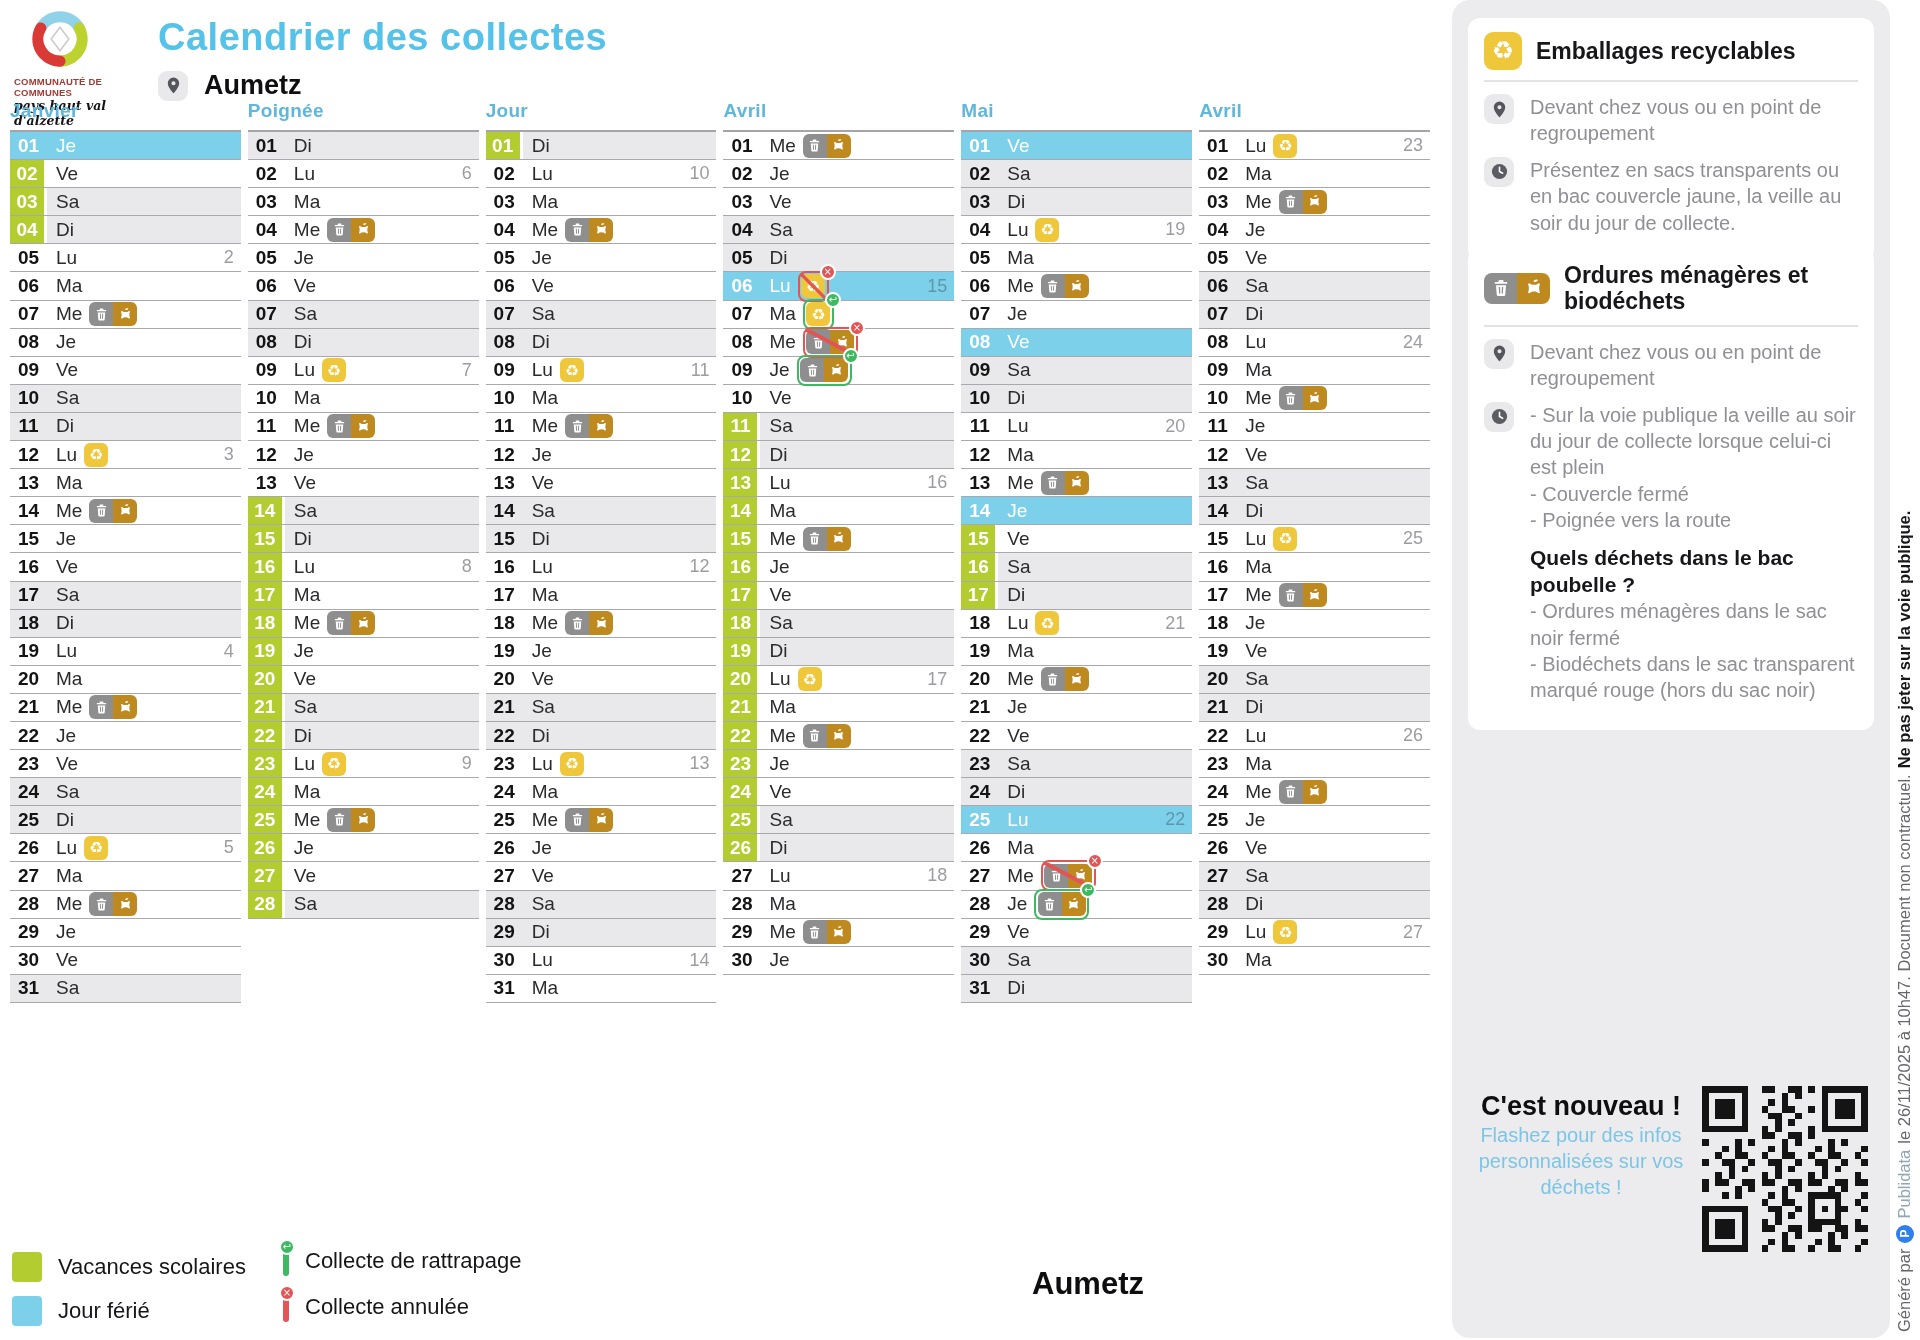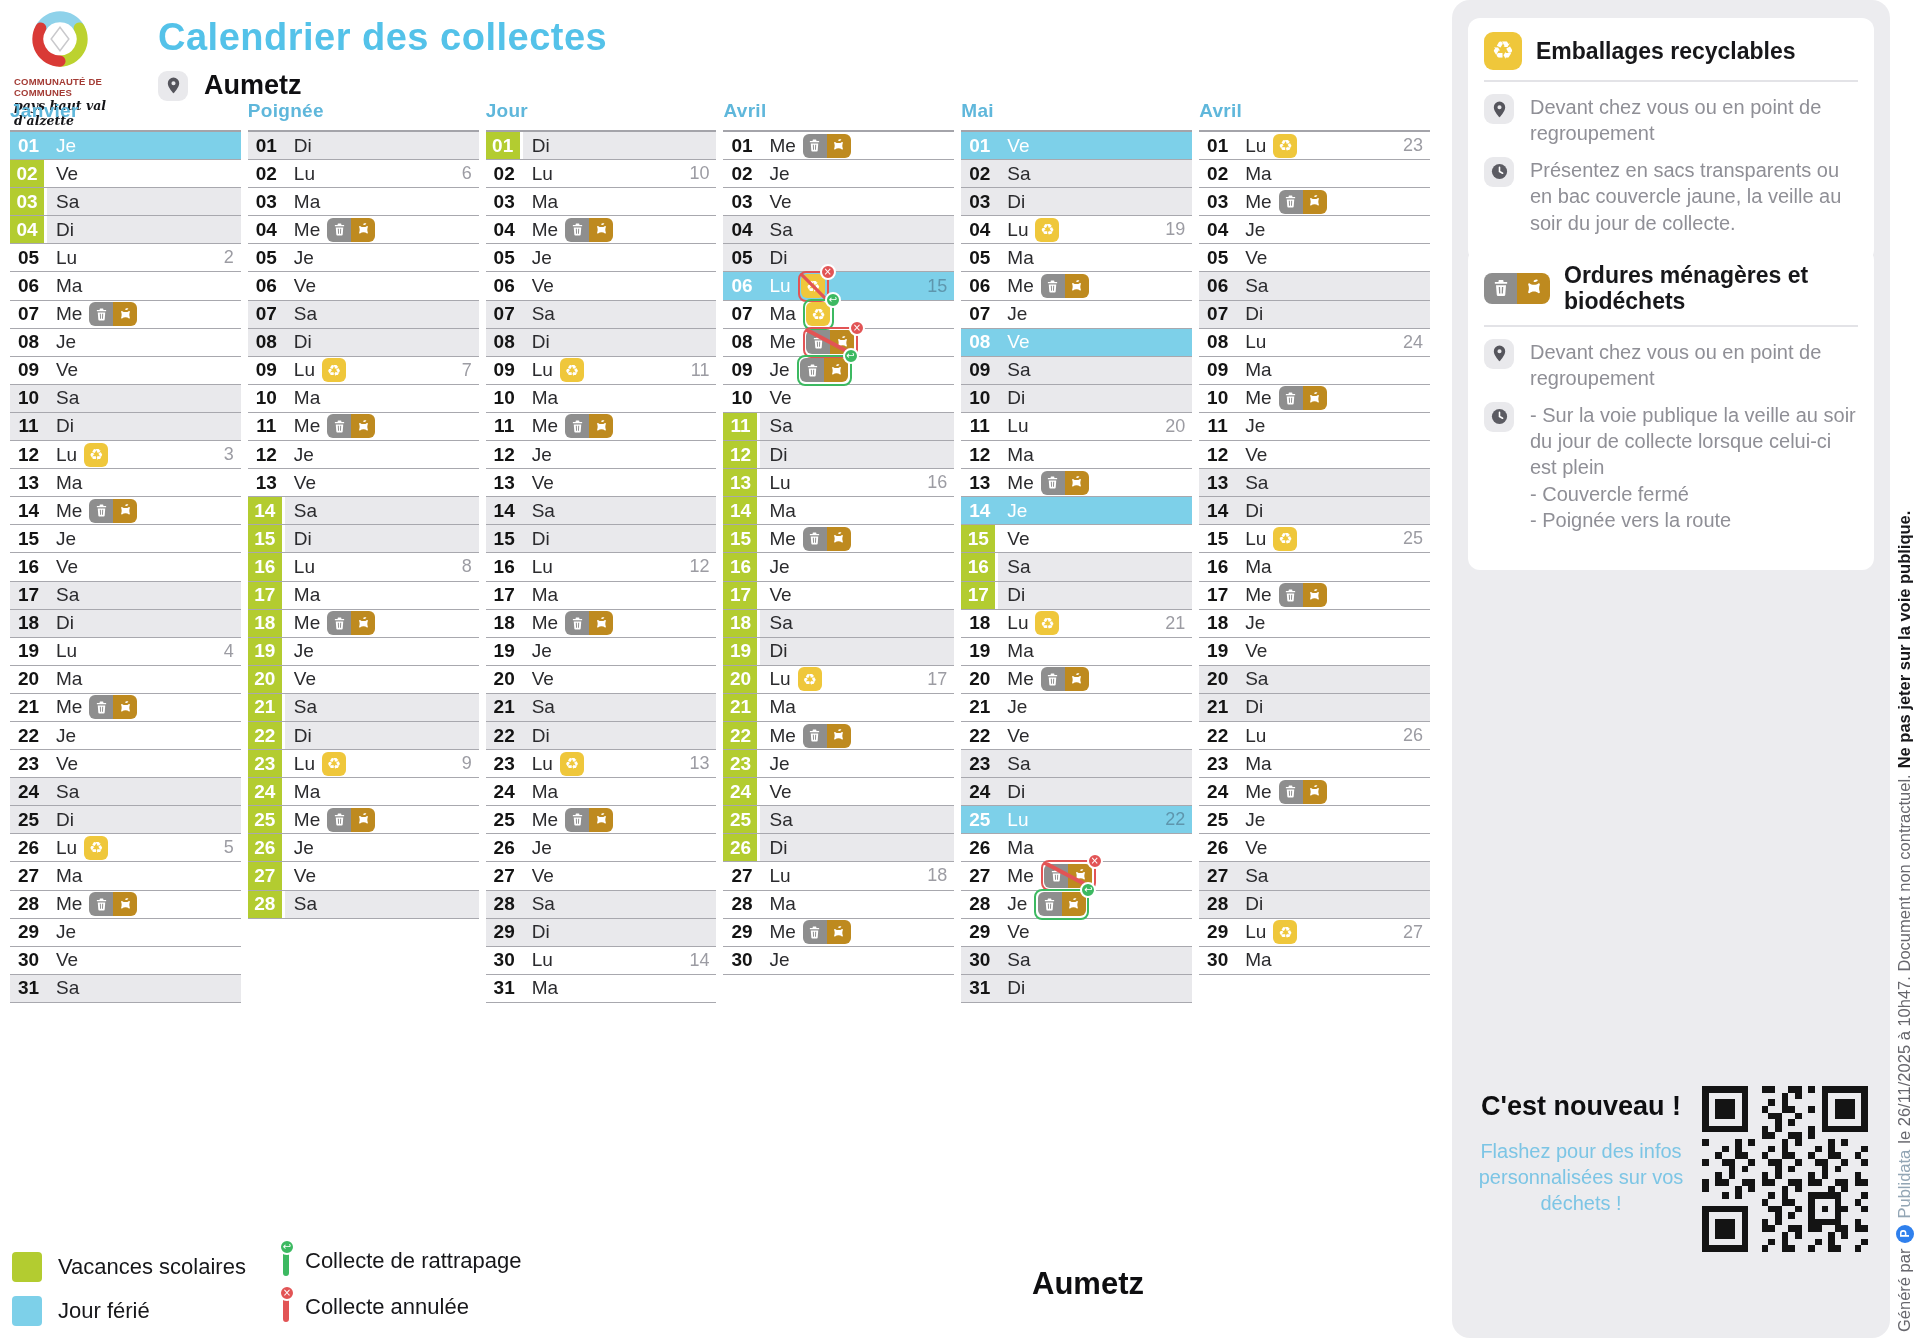--- a/index.html
+++ b/index.html
@@ -68,21 +68,21 @@
   .card{position:absolute;left:16px;right:16px;background:#fff;border-radius:12px;padding:14px 16px 16px}
   .card.c1{top:18px}
   .card.c2{top:248px}
   .card-title{display:flex;align-items:center;gap:14px;font-size:23px;font-weight:700;color:#17171a;line-height:1.15;padding-bottom:10px;border-bottom:2px solid #E3E3E7;margin-bottom:12px}
   .item{display:grid;grid-template-columns:34px 1fr;column-gap:12px;margin-bottom:10px}
   .item .txt,.item .line{font-size:20px;color:#8F8F96;line-height:1.32}
   .q{font-size:21px;font-weight:700;color:#17171a;line-height:1.3}
   .newblock{position:absolute;left:22px;right:22px;top:1086px;display:flex;gap:14px;align-items:flex-start}
   .new-text{flex:1;text-align:center;margin-top:4px}
   .new-title{font-size:27px;font-weight:800;color:#0e0e10;line-height:1.2}
-  .new-sub{margin-top:16px;font-size:20px;color:#7CC5E5;line-height:1.3;font-weight:500}
+  .new-sub{font-size:20px;color:#7CC5E5;line-height:1.3;font-weight:500}
   .qr{width:166px;height:166px;flex:0 0 auto}
 
   
   .vnote{position:absolute;left:1914px;bottom:8px;transform:rotate(-90deg);transform-origin:0 100%;white-space:nowrap;font-size:16.5px;color:#67676d;display:flex;align-items:center;gap:6px}
   .vnote .brand{color:#93A6B5;font-weight:500}
   .vnote .bold{color:#17171a;font-weight:700}
   .pbadge{display:inline-flex;width:18px;height:18px;border-radius:50%;background:#2F80ED;color:#fff;font-size:12px;font-weight:700;align-items:center;justify-content:center}
 </style>
 </head>
 <body>
@@ -1452,20 +1452,24 @@
           </span>
         </span>
       <span>
           <div class="line">- Sur la voie publique la veille au soir du jour de collecte lorsque celui-ci est plein</div>
           <div class="line">- Couvercle fermé</div>
           <div class="line">- Poignée vers la route</div>
         </span>
     </div>
     <div class="item">
       <span></span>
+      <span>
+        <span class="q">Quels déchets dans le bac poubelle ?</span>
+        <span><div class="line">- Ordures ménagères dans le sac noir fermé</div><div class="line">- Biodéchets dans le sac transparent marqué rouge (hors du sac noir)</div></span>
+      </span>
     </div>
   </div>
 
   <div class="newblock">
     <div class="new-text">
       <div class="new-title">C'est nouveau !</div>
       <div class="new-sub">Flashez pour des infos personnalisées sur vos déchets !</div>
     </div>
     <svg class="qr" id="qr" viewBox="0 0 25 25" shape-rendering="crispEdges" fill="#141414">
         <rect x="0" y="0" width="1" height="1"></rect>

